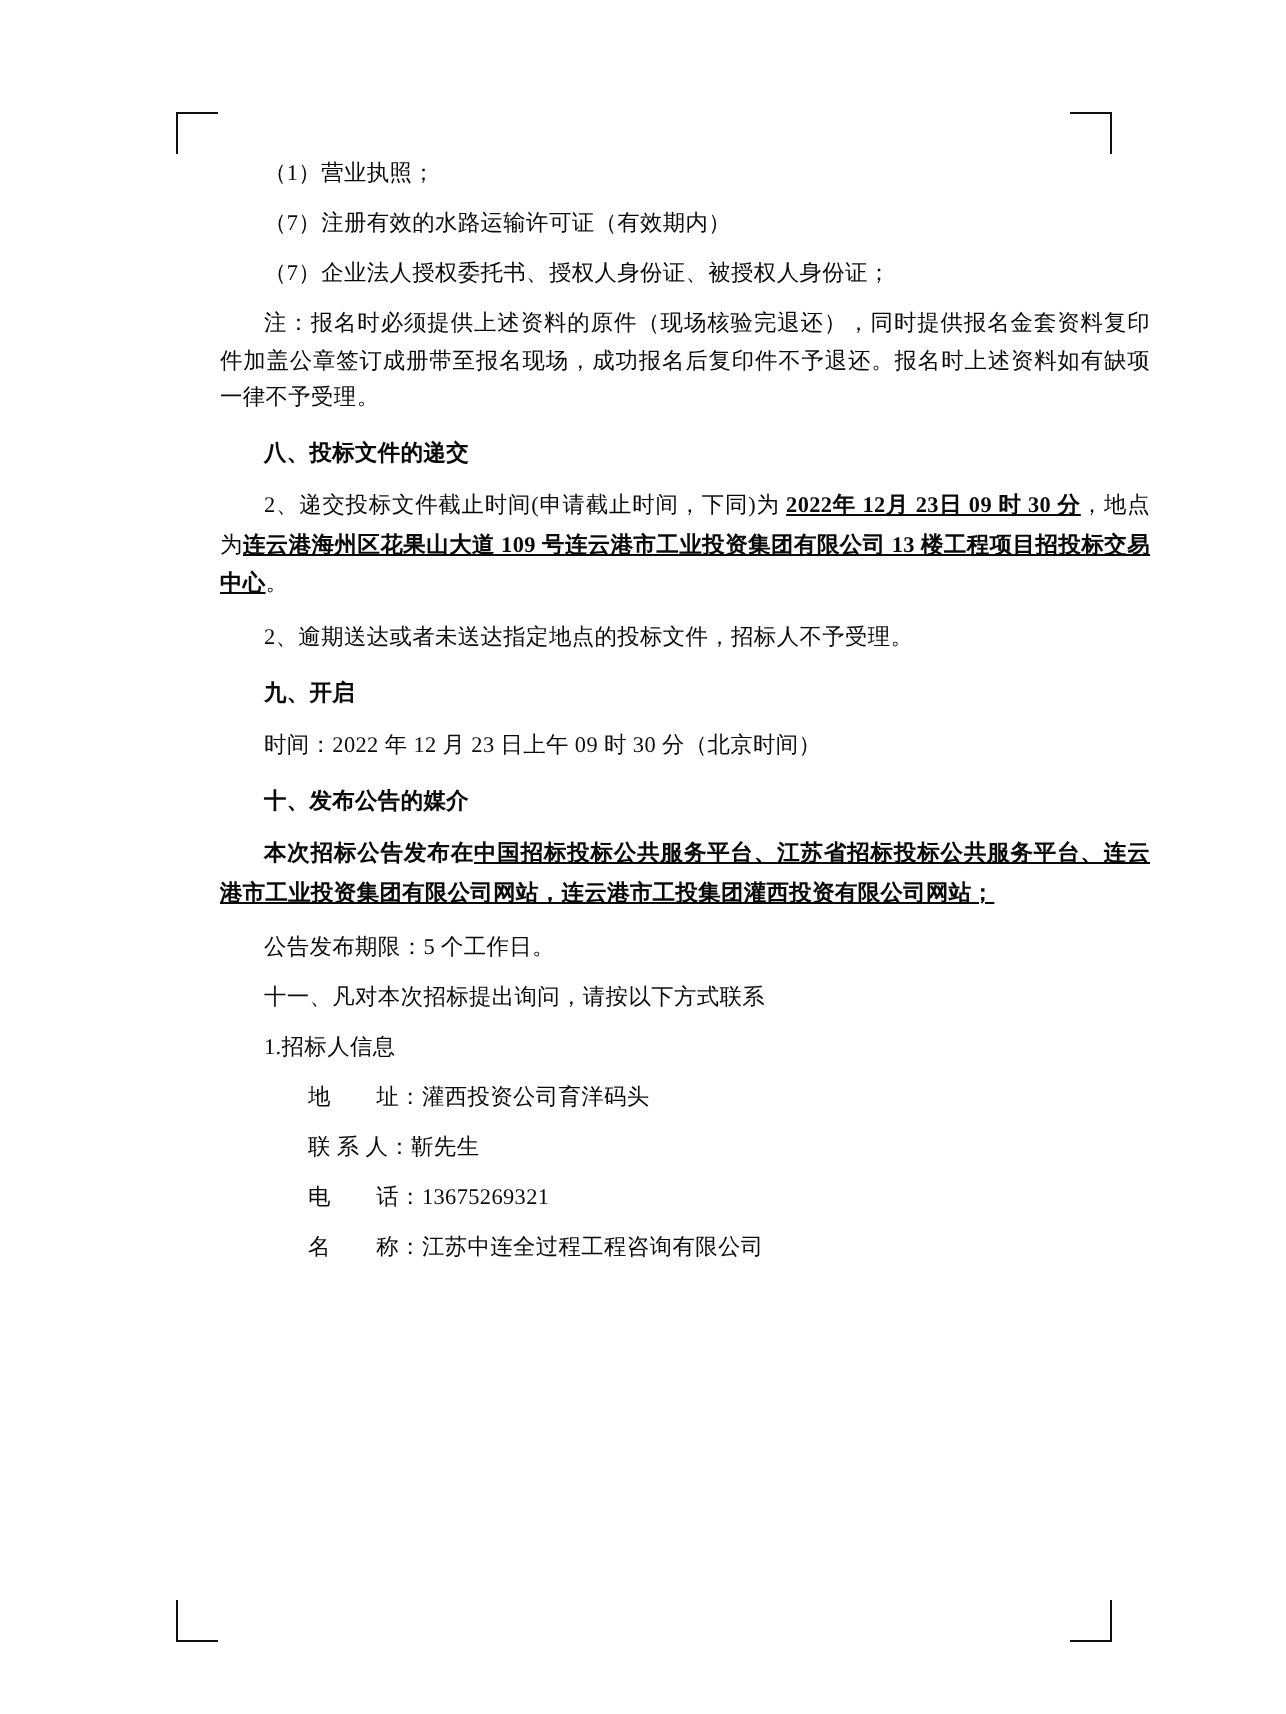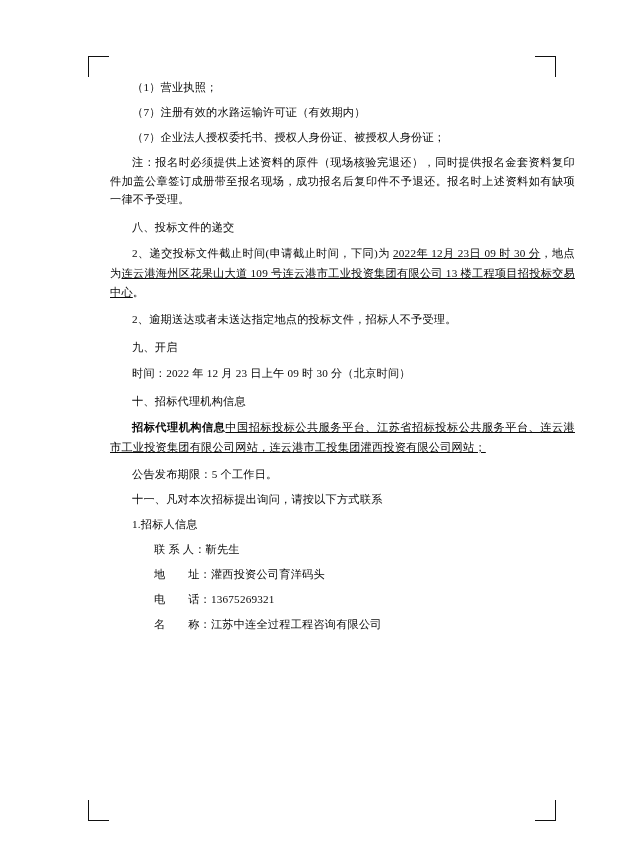--- a/index.html
+++ b/index.html
@@ -40,27 +40,27 @@
     margin: 0 0 7px 0;
     font-size: 11.2px;
     line-height: 1.62;
     text-align: justify;
     letter-spacing: 0.2px;
     color: #0a0a0a;
   }
   .indent { text-indent: 22px; }
   .bold { font-weight: bold; }
   .heading {
-    font-weight: normal;
+    font-weight: bold;
     text-indent: 22px;
     margin-top: 10px;
     margin-bottom: 8px;
   }
   .uline {
-    font-weight: normal;
+    font-weight: bold;
     text-decoration: underline;
   }
   .kv {
     display: block;
     text-indent: 22px;
   }
   .kv .k {
     display: inline-block;
     min-width: 58px;
   }
@@ -83,27 +83,27 @@
     <p class="indent">（7）企业法人授权委托书、授权人身份证、被授权人身份证；</p>
     <p class="indent">注：报名时必须提供上述资料的原件（现场核验完退还），同时提供报名金套资料复印件加盖公章签订成册带至报名现场，成功报名后复印件不予退还。报名时上述资料如有缺项一律不予受理。</p>
 
     <p class="heading">八、投标文件的递交</p>
     <p class="indent blockline"><span>2、递交投标文件截止时间(申请截止时间，下同)为 </span><span class="uline">2022年 12月 23日 09 时 30 分</span><span>，地点为</span><span class="uline">连云港海州区花果山大道 109 号连云港市工业投资集团有限公司 13 楼工程项目招投标交易中心</span><span>。</span></p>
     <p class="indent">2、逾期送达或者未送达指定地点的投标文件，招标人不予受理。</p>
 
     <p class="heading">九、开启</p>
     <p class="indent">时间：2022 年 12 月 23 日上午 09 时 30 分（北京时间）</p>
 
-    <p class="heading">十、招标代理机构信息</p>
-    <p class="indent blockline"><span class="bold">招标代理机构信息</span><span class="uline">中国招标投标公共服务平台、江苏省招标投标公共服务平台、连云港市工业投资集团有限公司网站，连云港市工投集团灌西投资有限公司网站；</span></p>
+    <p class="heading">十、发布公告的媒介</p>
+    <p class="indent blockline"><span class="bold">本次招标公告发布在</span><span class="uline">中国招标投标公共服务平台、江苏省招标投标公共服务平台、连云港市工业投资集团有限公司网站，连云港市工投集团灌西投资有限公司网站；</span></p>
     <p class="indent">公告发布期限：5 个工作日。</p>
 
     <p class="indent">十一、凡对本次招标提出询问，请按以下方式联系</p>
     <p class="indent">1.招标人信息</p>
 
+    <p class="kv"><span class="k">地　　址：</span><span>灌西投资公司育洋码头</span></p>
     <p class="kv"><span class="k">联 系 人：</span><span>靳先生</span></p>
-    <p class="kv"><span class="k">地　　址：</span><span>灌西投资公司育洋码头</span></p>
     <p class="kv"><span class="k">电　　话：</span><span>13675269321</span></p>
 
     <p class="kv"><span class="k">名　　称：</span><span>江苏中连全过程工程咨询有限公司</span></p>
 
   </div>
 </div>
 
 </body></html>

